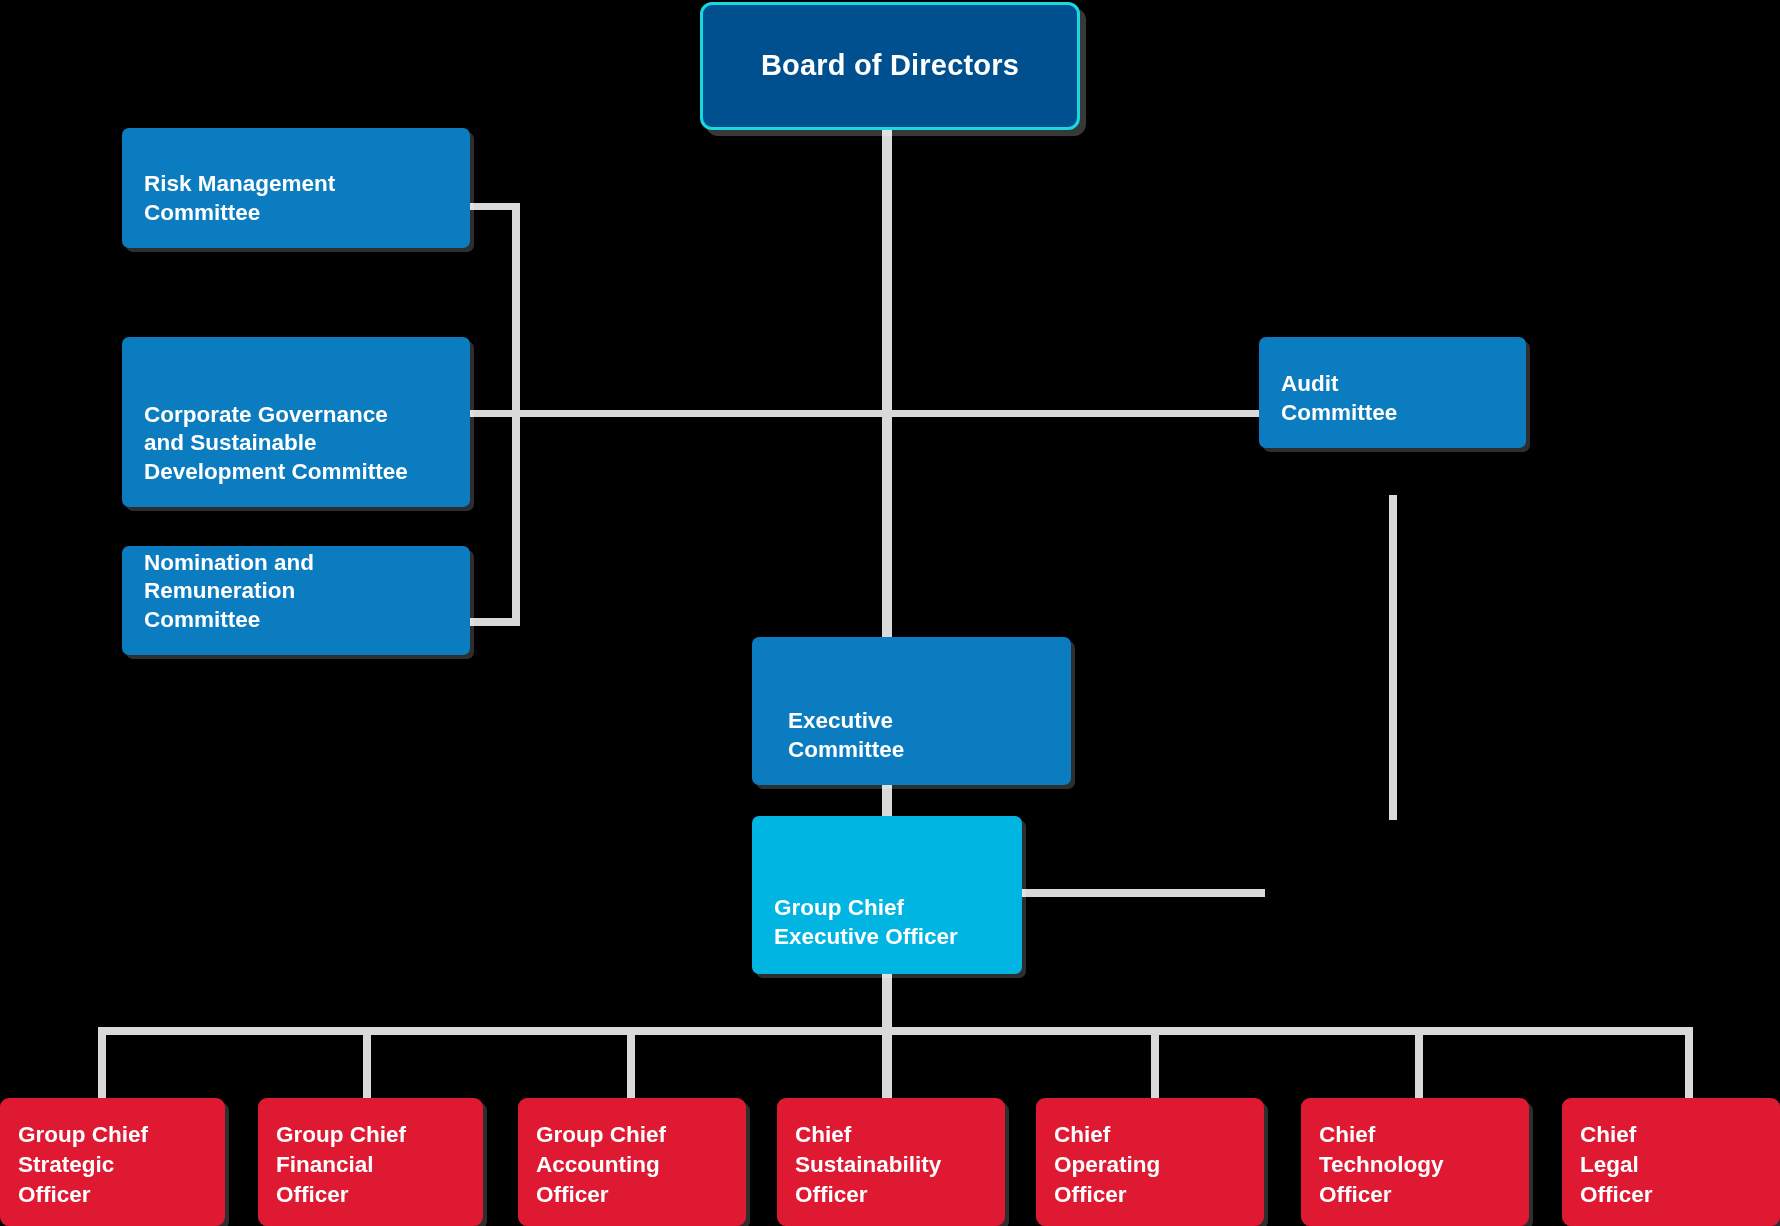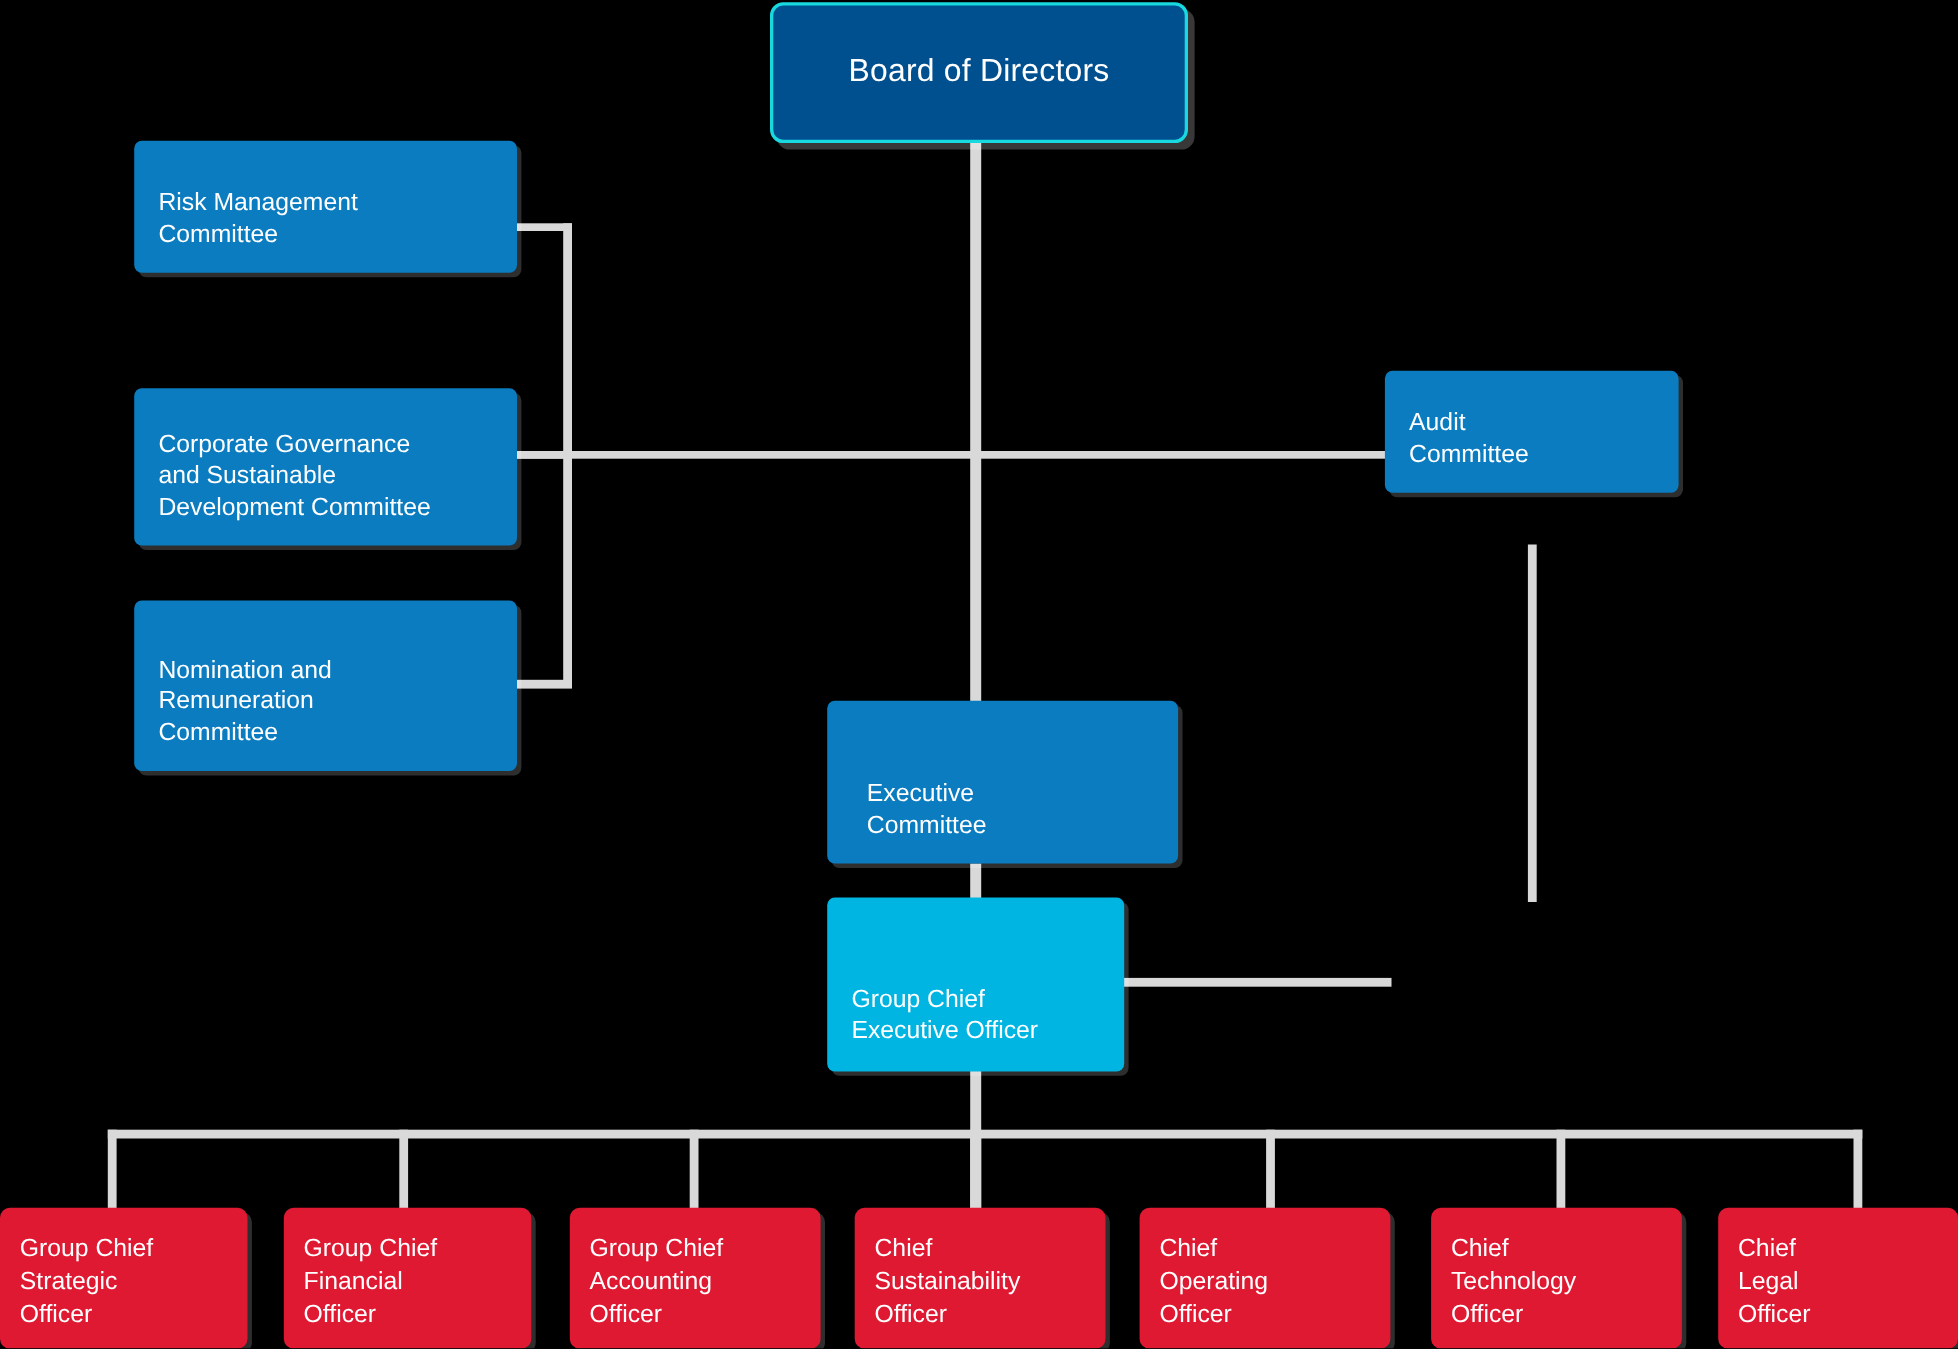--- a/index.html
+++ b/index.html
@@ -23,21 +23,21 @@
   .node{
     position:absolute;
     box-sizing:border-box;
     z-index:3;
     display:flex;
     flex-direction:column;
     justify-content:flex-end;
     box-shadow:4px 4px 0 rgba(255,255,255,0.18);
   }
   .node .label{
-    font-weight:normal;
+    font-weight:bold;
     line-height:1.28;
     white-space:pre-line;
   }
 
   
   .node.board{
     background:#00508f;
     border:3px solid #18d8e0;
     border-radius:12px;
     justify-content:center;
@@ -135,27 +135,27 @@
 
   <div class="node board" style="left:700px;top:2px;width:380px;height:128px;">
     <span class="label">Board of Directors</span>
   </div>
 
   <div class="node committee" style="left:122px;top:128px;width:348px;height:120px;">
     <span class="label">Risk Management
 Committee</span>
   </div>
 
-  <div class="node committee" style="left:122px;top:353px;width:348px;height:143px;">
+  <div class="node committee" style="left:122px;top:337px;width:348px;height:170px;">
     <span class="label">Corporate Governance
 and Sustainable
 Development Committee</span>
   </div>
 
-  <div class="node committee" style="left:122px;top:546px;width:348px;height:155px;">
+  <div class="node committee" style="left:122px;top:546px;width:348px;height:109px;">
     <span class="label">Nomination and
 Remuneration
 Committee</span>
   </div>
 
   <div class="node committee" style="left:1259px;top:337px;width:267px;height:111px;">
     <span class="label">Audit
 Committee</span>
   </div>
 

